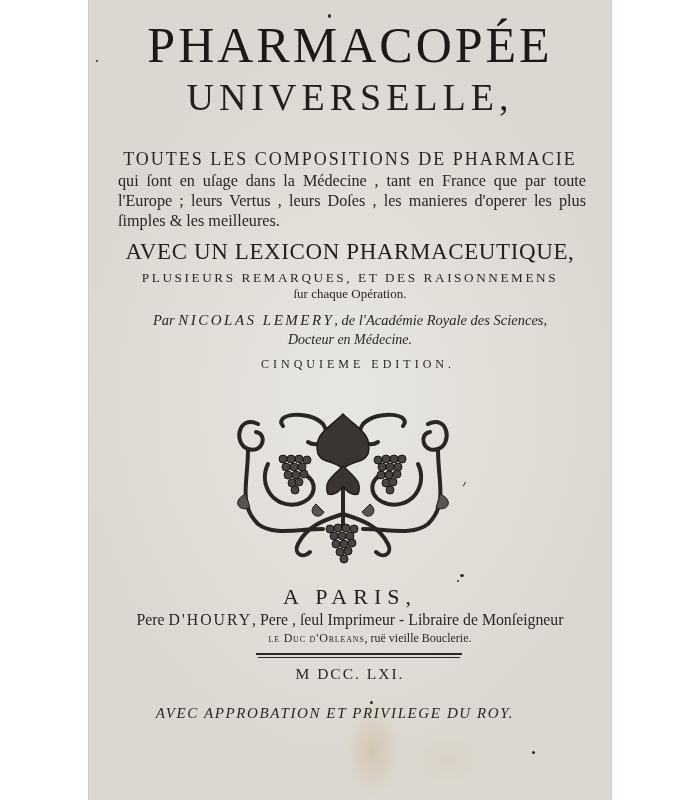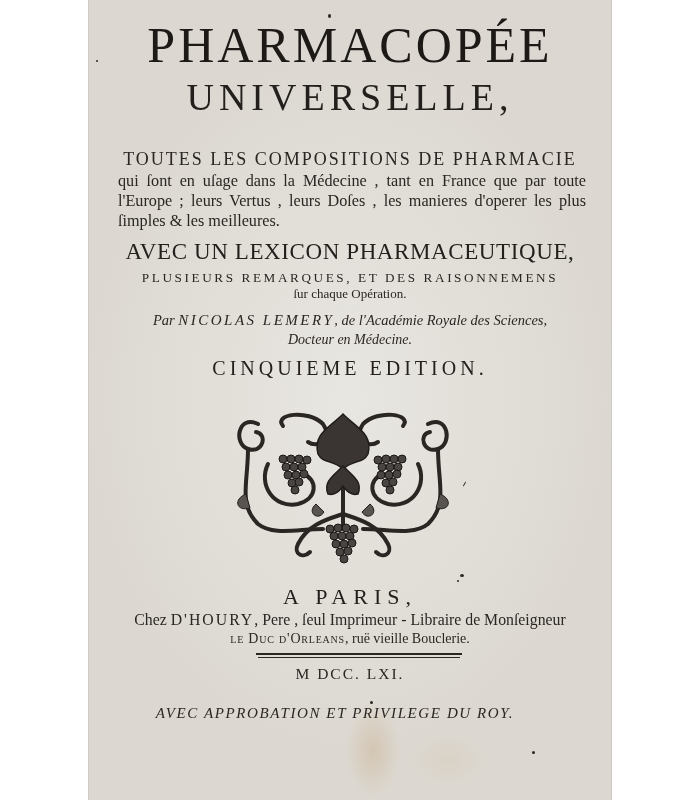--- a/index.html
+++ b/index.html
@@ -99,23 +99,24 @@
     }
     .par .name { letter-spacing: 2.5px; font-size: 15px; }
     .docteur {
       top: 333px;
       font-style: italic;
       font-size: 14px;
       color: #2a2623;
     }
     .edition {
       top: 358px;
-      font-size: 20px;
+      font-size: 12px;
       letter-spacing: 4px;
       color: #221f1c;
+      padding-left: 8px;
     }
     .ornament {
       position: absolute;
       left: 140px;
       top: 404px;
       width: 230px;
       height: 165px;
     }
     .paris {
       top: 586px;
@@ -126,22 +127,23 @@
     .chez {
       top: 612px;
       font-size: 15.8px;
       color: #2a2623;
       left: -12px;
       width: 548px;
     }
     .chez .caps { letter-spacing: 2px; }
     .duc {
       top: 632px;
-      font-size: 14px;
-      color: #2a2623;
+      font-size: 12px;
+      color: #2a2623;
+      padding-left: 20px;
     }
     .duc .sc { font-variant: small-caps; letter-spacing: 0.8px; }
     .rule {
       position: absolute;
       left: 168px;
       width: 206px;
       top: 653px;
       height: 6px;
     }
     .rule::before, .rule::after {
@@ -275,21 +277,21 @@
       <path d="M18 90 C5 95, 8 108, 22 104 Z"></path>
       <path d="M212 90 C225 95, 222 108, 208 104 Z"></path>
       <path d="M88 100 C78 108, 90 118, 96 108 Z"></path>
       <path d="M142 100 C152 108, 140 118, 134 108 Z"></path>
     </g>
   </svg>
 
   <div class="line paris">A PARIS,</div>
 
   <div class="line chez">
-    <span>Chez</span>
+    <span>Pere</span>
     <span class="caps">D'HOURY</span><span>, Pere , ſeul Imprimeur - Libraire de Monſeigneur</span>
   </div>
 
   <div class="line duc">
     <span class="sc">le Duc d'Orleans</span><span>, ruë vieille Bouclerie.</span>
   </div>
 
   <div class="rule"></div>
 
   <div class="line date">M DCC. LXI.</div>

